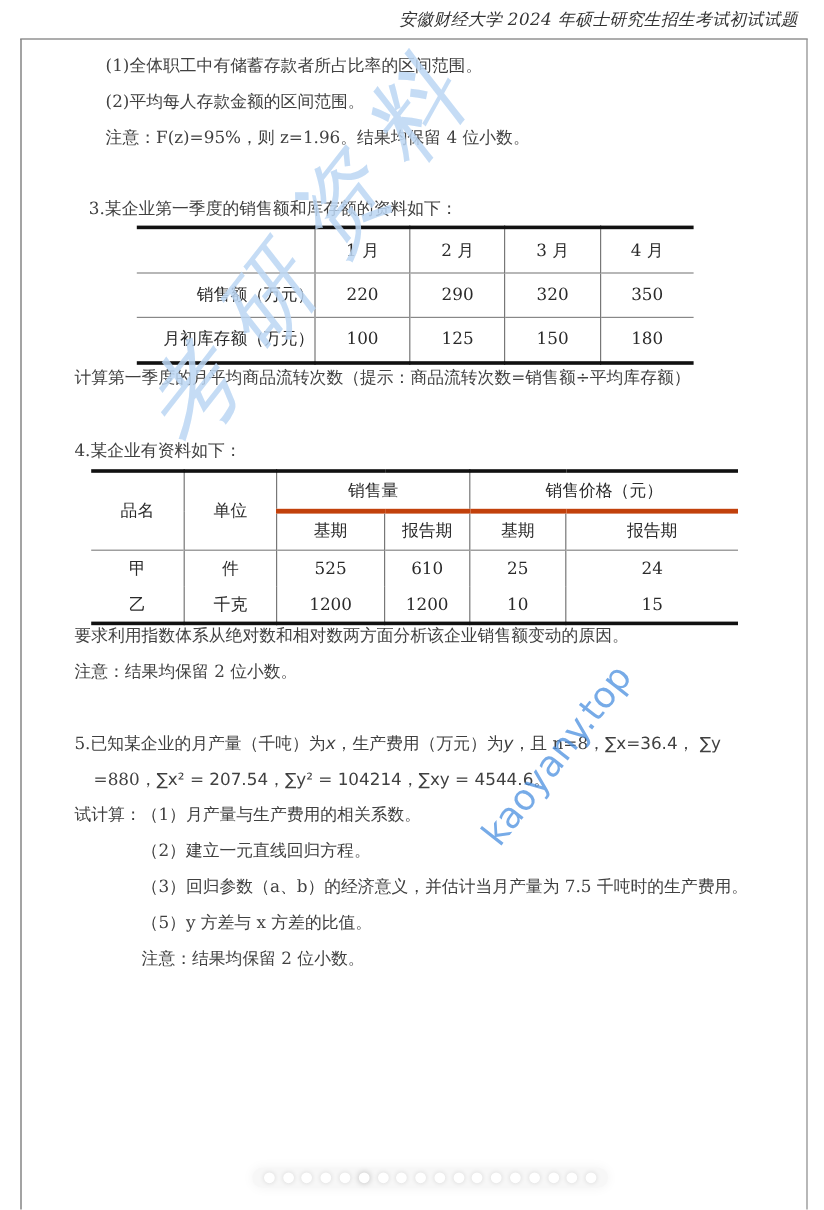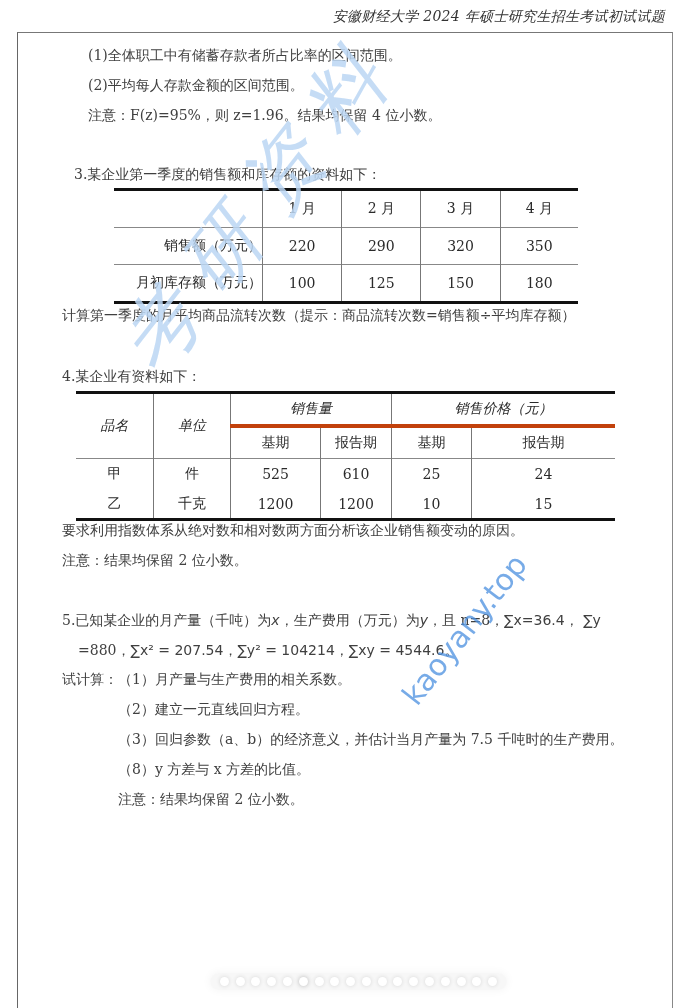--- a/index.html
+++ b/index.html
@@ -24,21 +24,21 @@
   }
   table.t { position: absolute; border-collapse: collapse; font-size: 14px; color: #2a2a2a; }
   table.t td { text-align: center; padding: 0; }
   .t1 { left: 114px; top: 188px; width: 464px; border-top: 3.5px solid #111; border-bottom: 3.5px solid #111; }
   .t1 td { height: 36px; border-left: 1px solid #777; }
   .t1 td:first-child { border-left: none; text-align: right; padding-left: 8px; }
   .t1 tr + tr td { border-top: 1px solid #888; }
   .t2 { left: 76px; top: 391px; width: 539px; border-top: 3.5px solid #111; border-bottom: 3.5px solid #111; }
   .t2 td { border-left: 1px solid #777; }
   .t2 td.first { border-left: none; }
-  .t2 .h1 td { height: 30px; font-style: italic; }
+  .t2 .h1 td { height: 30px; }
   .t2 .h2 td { height: 30px; border-top: 4px solid #c2410c; }
   .t2 .r1 td { height: 30px; border-top: 1px solid #888; }
   .t2 .r2 td { height: 29px; }
   .math { font-family: "DejaVu Sans", "Liberation Sans", sans-serif; font-style: italic; }
   .mathn { font-family: "DejaVu Sans", "Liberation Sans", sans-serif; }
   .watermark { position: absolute; pointer-events: none; color: #bcd7f4; opacity: 0.85; }
   .wm-cn {
     left: 95px; top: 330px; font-size: 78px; font-family: "DejaVu Serif", serif; font-style: italic;
     transform: rotate(-52deg); transform-origin: left top; letter-spacing: 22px;
   }
@@ -134,21 +134,21 @@
   <span class="mathn">∑y</span>
 </div>
 <div class="line" style="left:30px; top:641px;margin-left:48px;">
   <span>=880，</span><span class="mathn">∑x² = 207.54，</span><span class="mathn">∑y² = 104214，</span><span class="mathn">∑xy = 4544.6。</span>
 </div>
 <div class="line" style="left:62px; top:670px;">
   <span>试计算：</span><span>（1）月产量与生产费用的相关系数。</span>
 </div>
 <div class="line" style="left:118px; top:700px;">（2）建立一元直线回归方程。</div>
 <div class="line" style="left:118px; top:730px;">（3）回归参数（a、b）的经济意义，并估计当月产量为 7.5 千吨时的生产费用。</div>
-<div class="line" style="left:118px; top:760px;">（8）y 方差与 x 方差的比值。</div>
+<div class="line" style="left:118px; top:760px;">（5）y 方差与 x 方差的比值。</div>
 <div class="line" style="left:118px; top:790px;">注意：结果均保留 2 位小数。</div>
 
 <div class="watermark wm-cn">考研资料</div>
 <div class="watermark wm-en">kaoyany.top</div>
 
 <div class="dots">
   <span class="dot"></span>
   <span class="dot"></span>
   <span class="dot"></span>
   <span class="dot"></span>

